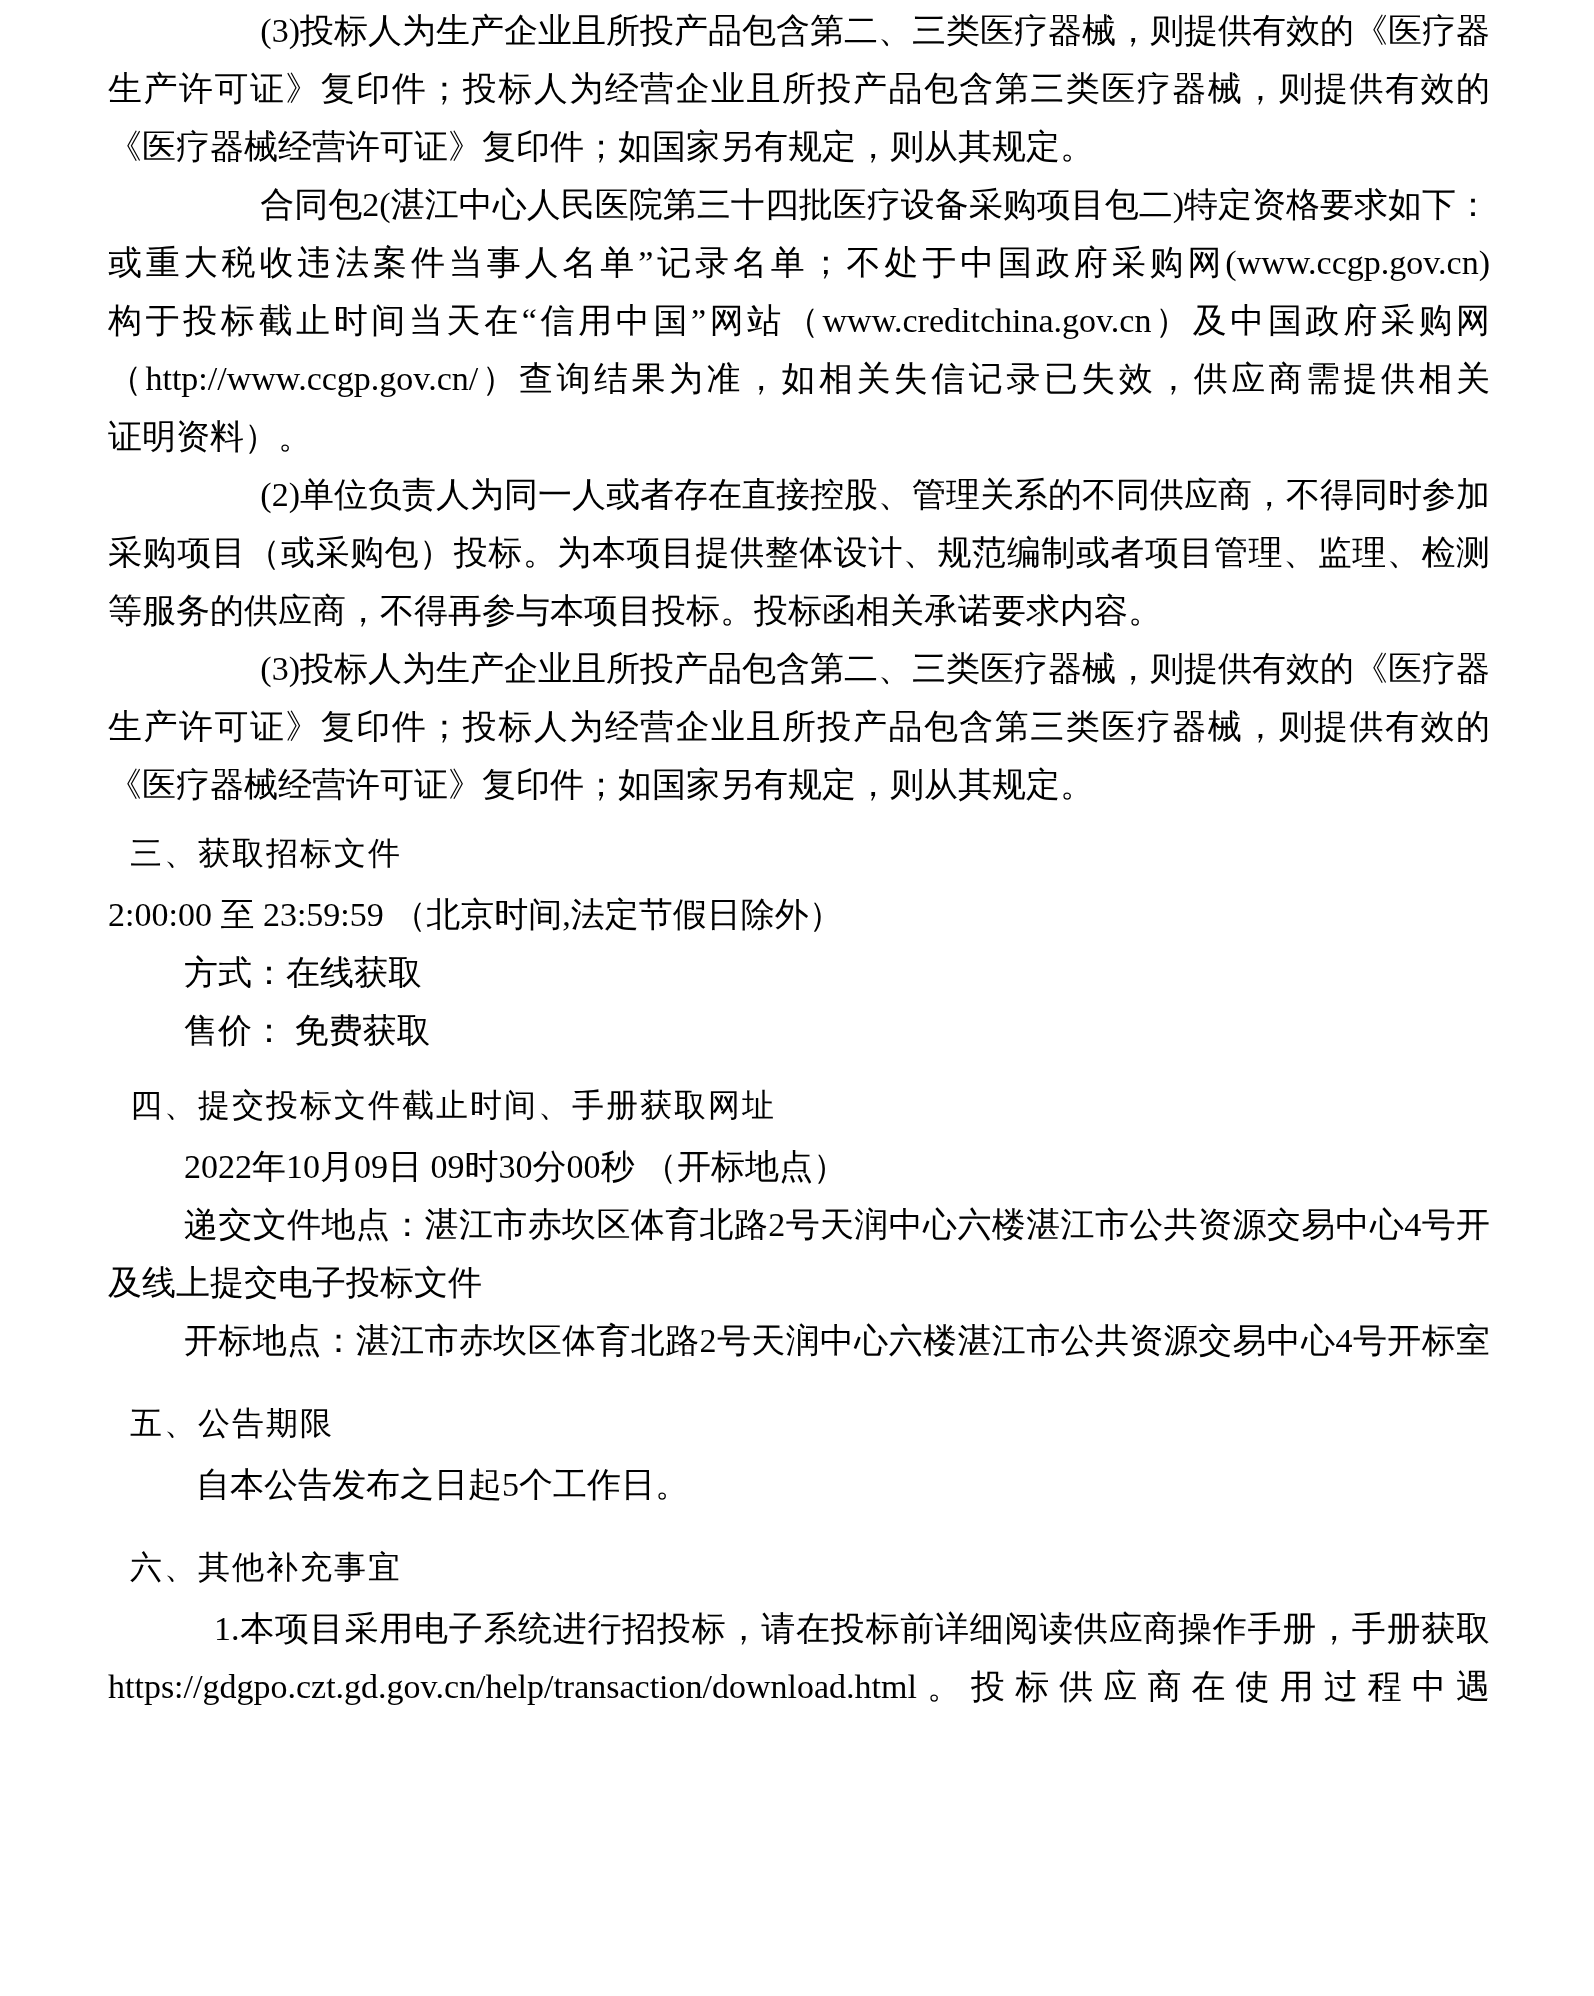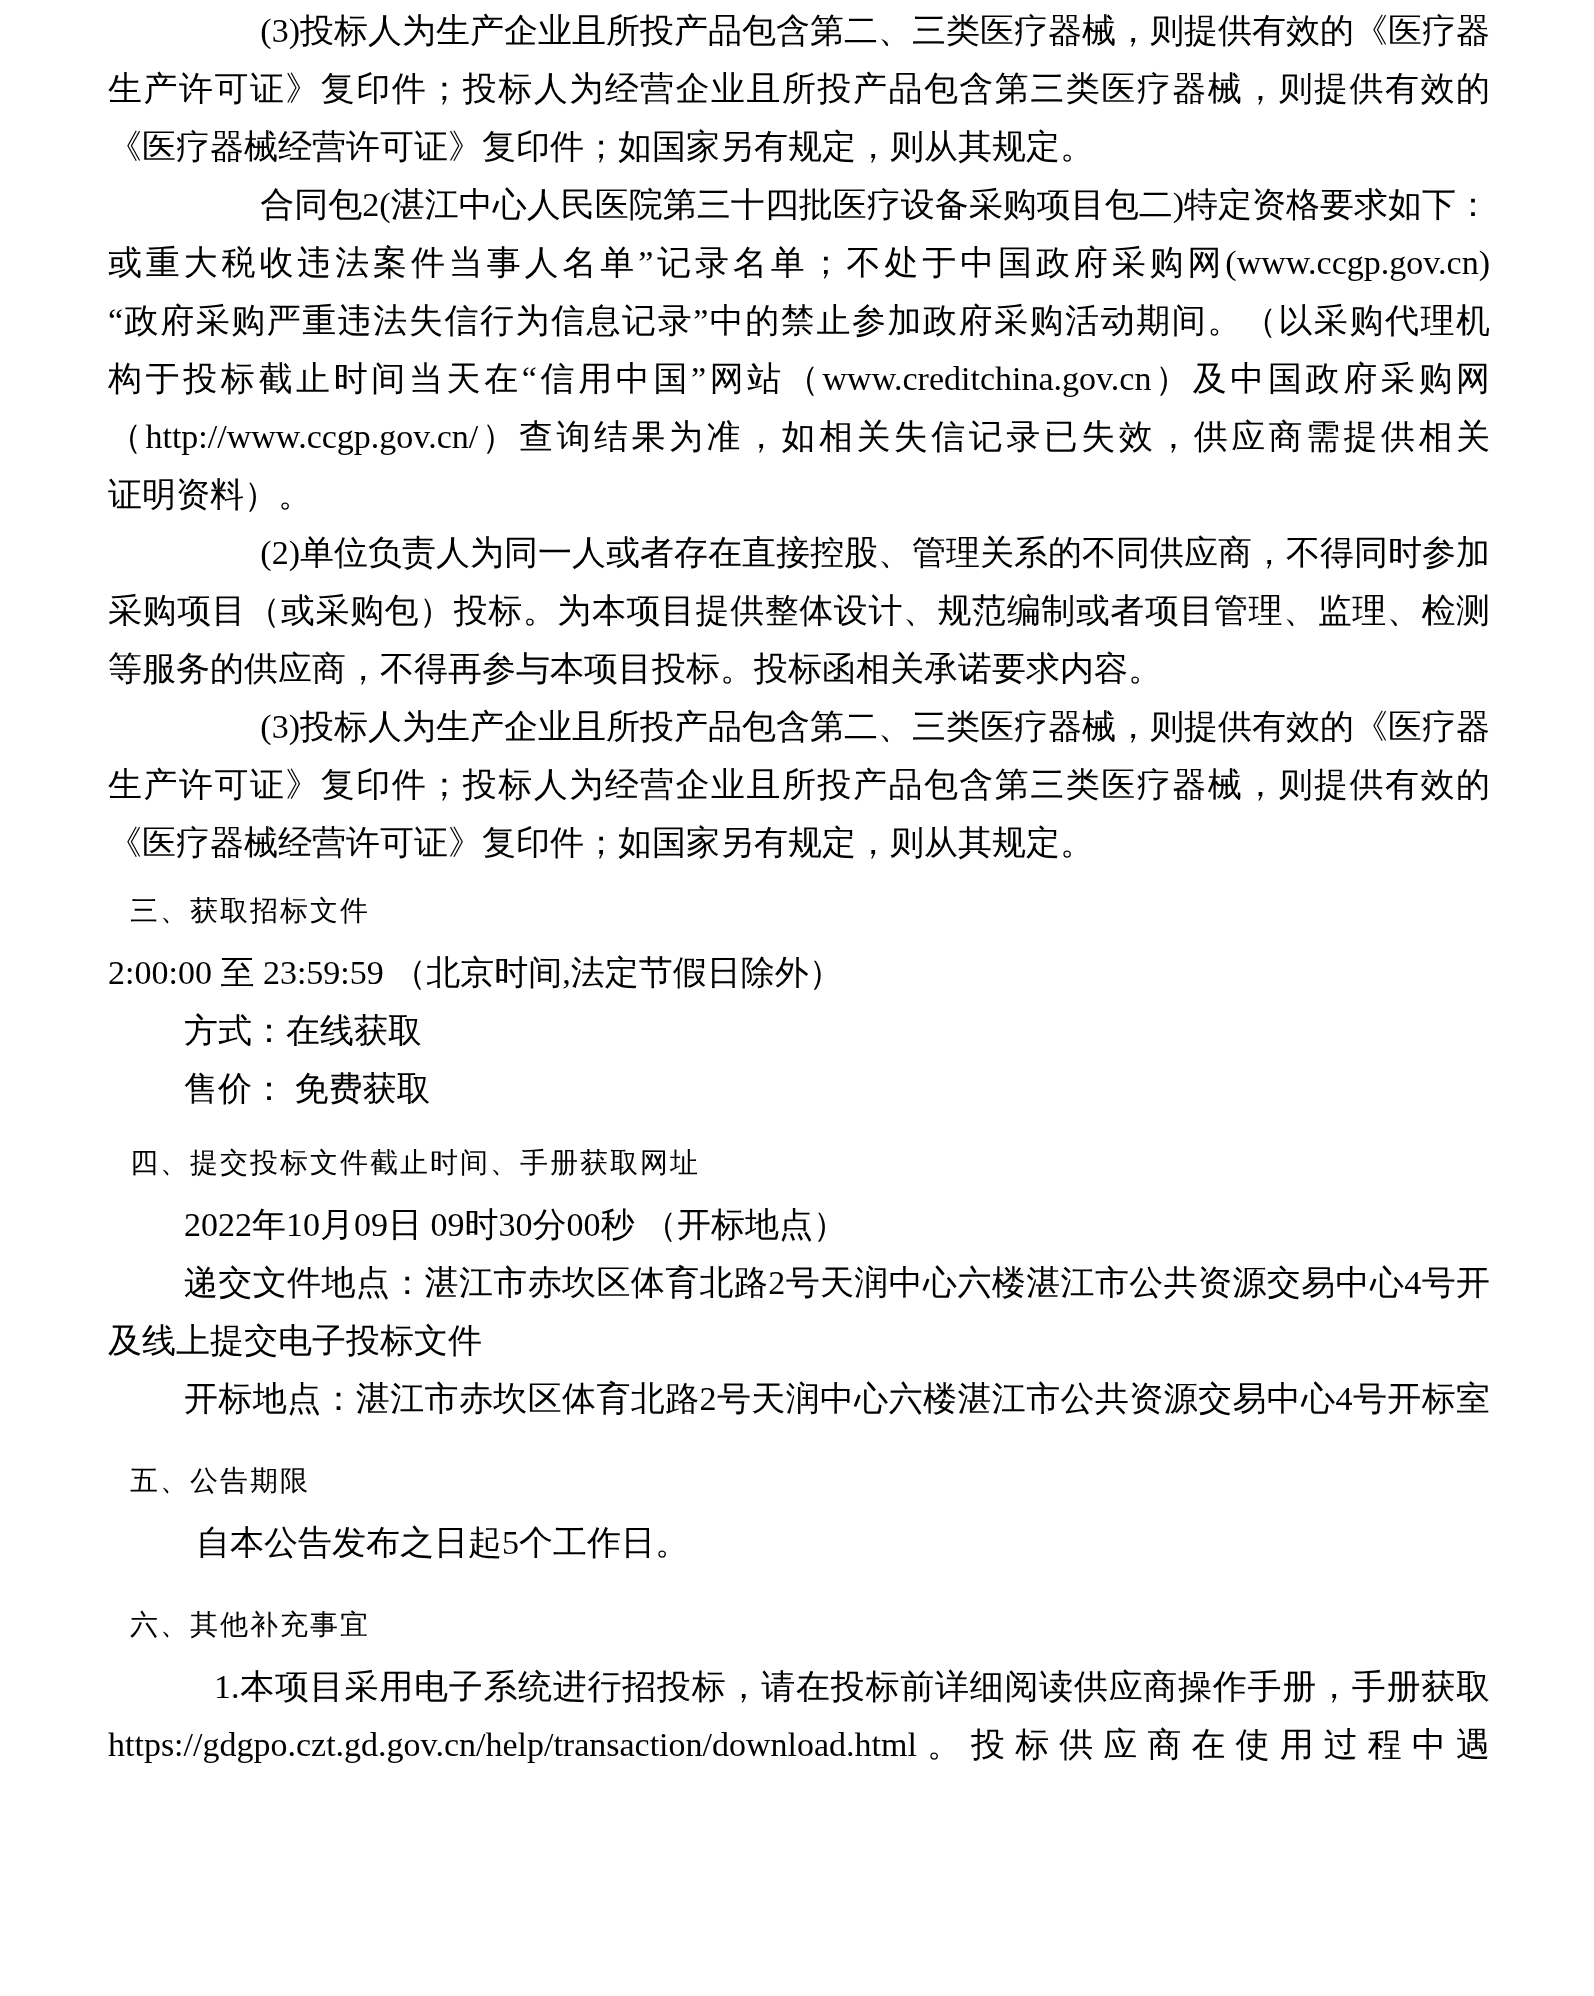--- a/index.html
+++ b/index.html
@@ -15,39 +15,38 @@
   }
   .ln{height:58px;line-height:58px;overflow:hidden;}
   
   .j{text-align:justify;text-align-last:justify;}
   
   .i1{text-indent:76px;}   
   .i2{text-indent:130px;text-align:right;}  
   .i3{text-indent:88px;}   
   .i4{text-indent:106px;}  
   .hd{
-    height:66px;line-height:66px;font-size:28px;padding-left:22px;
+    height:66px;line-height:66px;font-size:32px;padding-left:22px;
     letter-spacing:2px;
   }
   .mt6{margin-top:6px;}
   .mt12{margin-top:12px;}
   .mt20{margin-top:20px;}
 </style>
 </head>
 <body>
 
 <div class="page">
   <div class="content">
 
     <div class="ln i2 j">(3)投标人为生产企业且所投产品包含第二、三类医疗器械，则提供有效的《医疗器械</div>
     <div class="ln j">生产许可证》复印件；投标人为经营企业且所投产品包含第三类医疗器械，则提供有效的</div>
     <div class="ln">《医疗器械经营许可证》复印件；如国家另有规定，则从其规定。</div>
     <div class="ln i2">合同包2(湛江中心人民医院第三十四批医疗设备采购项目包二)特定资格要求如下：</div>
     <div class="ln j">或重大税收违法案件当事人名单”记录名单；不处于中国政府采购网(www.ccgp.gov.cn)</div>
-    <div class="ln j">“政府采购严重违法失信行为信息记录”中的禁止参加政府采购活动期间。（以采购代理机</div>
     <div class="ln j">构于投标截止时间当天在“信用中国”网站（www.creditchina.gov.cn）及中国政府采购网</div>
     <div class="ln j">（http://www.ccgp.gov.cn/）查询结果为准，如相关失信记录已失效，供应商需提供相关</div>
     <div class="ln">证明资料）。</div>
     <div class="ln i2 j">(2)单位负责人为同一人或者存在直接控股、管理关系的不同供应商，不得同时参加本</div>
     <div class="ln j">采购项目（或采购包）投标。为本项目提供整体设计、规范编制或者项目管理、监理、检测</div>
     <div class="ln">等服务的供应商，不得再参与本项目投标。投标函相关承诺要求内容。</div>
     <div class="ln i2 j">(3)投标人为生产企业且所投产品包含第二、三类医疗器械，则提供有效的《医疗器械</div>
     <div class="ln j">生产许可证》复印件；投标人为经营企业且所投产品包含第三类医疗器械，则提供有效的</div>
     <div class="ln">《医疗器械经营许可证》复印件；如国家另有规定，则从其规定。</div>
 

